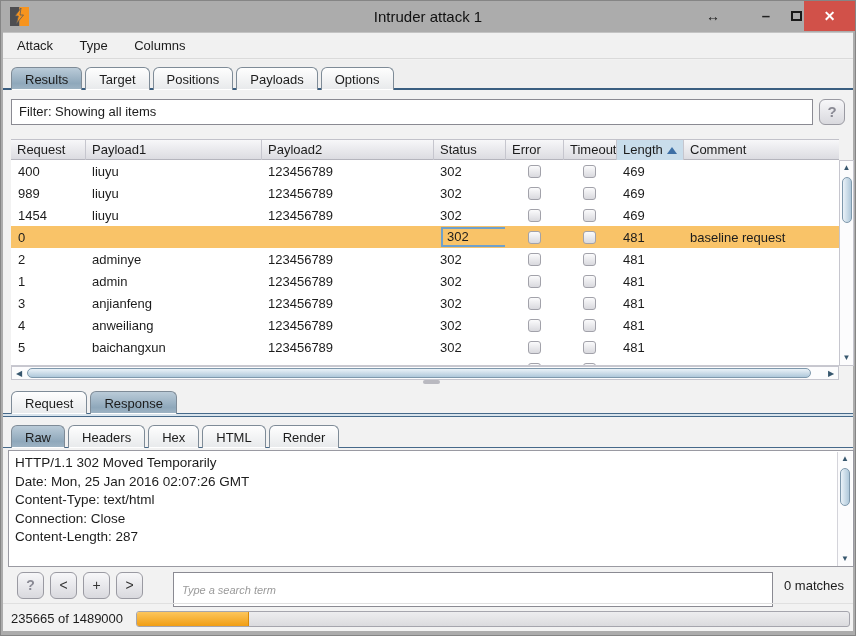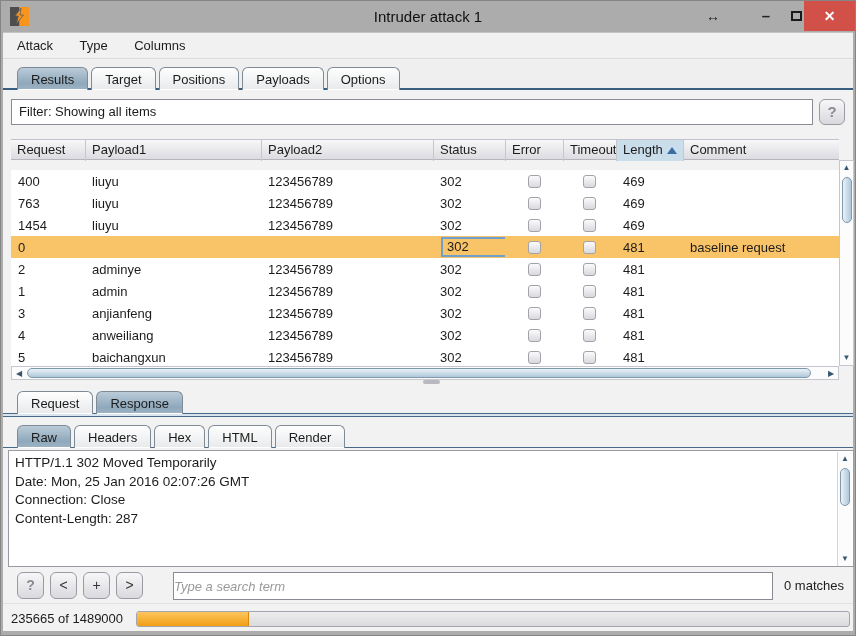--- a/index.html
+++ b/index.html
@@ -15,21 +15,21 @@
   .ctrl-pin{left:698px;width:28px;font-weight:bold;}
   .ctrl-min{left:752px;width:26px;font-weight:bold;font-size:15px;}
   .ctrl-max{left:782px;width:26px;}
   .ctrl-max .box{display:inline-block;width:11px;height:10px;border:2px solid #1A1A1A;vertical-align:middle;margin-top:-3px;background:transparent;}
   .ctrl-close{right:0;width:51px;background:#D15149;color:#FFF;font-weight:bold;font-size:14px;}
   
   .body-area{position:absolute;left:2px;right:2px;top:31px;bottom:4px;background:#F2F2F2;border-top:1px solid #C4C4C4;}
   .menubar{position:absolute;left:0;top:0;width:100%;height:26px;background:#F1F1F1;border-bottom:1px solid #DADADA;}
   .menu-item{display:inline-block;padding:5px 8px 0 8px;font-size:13px;margin-left:6px;}
   
-  .tabstrip{position:absolute;left:0;width:100%;display:flex;align-items:flex-end;padding-left:14px;}
+  .tabstrip{position:absolute;left:0;width:100%;display:flex;align-items:flex-end;padding-left:8px;}
   .tabstrip .underline{position:absolute;left:0;right:0;bottom:0;height:2px;background:#3A5E80;}
   .tab{position:relative;z-index:2;padding:4px 13px 3px 13px;font-size:13px;border:1px solid #7E8B97;border-bottom:none;
     border-radius:6px 6px 0 0;background:linear-gradient(#FEFEFE,#E7E9EB);margin-right:3px;box-shadow:0 -1px 0 #FFF inset;}
   .tab.selected{background:linear-gradient(#BACBD8 0%,#8FA8BB 70%,#9FB4C4 100%);}
   .main-tabs{top:27px;height:30px;background:#EFEFEF;}
   .msg-tabs{top:355px;height:26px;}
   .msg-tabs .underline{height:1px;background:#46698A;}
   .msg-underline2{position:absolute;left:0;top:381px;width:100%;height:3px;background:#D9E4EC;border-bottom:1px solid #46698A;}
   .view-tabs{top:388px;height:27px;text-align:center;}
   .view-tabs .underline{height:1px;background:#46698A;}
@@ -40,21 +40,21 @@
     background:linear-gradient(#F7F7F9,#D9D9DE);color:#8A8A94;font-size:15px;font-weight:bold;text-align:center;line-height:24px;}
   
   .grid{display:grid;grid-template-columns:74px 176px 172px 72px 58px 53px 67px 1fr;align-items:center;}
   .thead{position:absolute;left:8px;top:106px;width:828px;height:21px;background:linear-gradient(#F7F7F9,#DCDCE1);
     border-top:1px solid #C2C2CA;border-bottom:1px solid #B5B5BD;font-size:13px;}
   .thead .hcell{height:21px;line-height:20px;padding-left:6px;border-left:1px solid #C6C6CE;position:relative;}
   .thead .hcell:first-child{border-left:none;}
   .thead .hcell.sorted{background:#C9DDEB;}
   .sort-arrow{position:absolute;right:6px;top:7px;width:0;height:0;border-left:5px solid transparent;
     border-right:5px solid transparent;border-bottom:7px solid #3D6FA5;}
-  .tbody{position:absolute;left:8px;top:137px;width:828px;height:206px;background:#bef264;overflow:hidden;border-bottom:1px solid #C8C8D0;}
+  .tbody{position:absolute;left:8px;top:127px;width:828px;height:206px;background:#bef264;overflow:hidden;border-bottom:1px solid #C8C8D0;}
   .trow{height:22px;font-size:13px;background:#FFF;}
   .trow.selected{background:#F9C368;}
   .tcell{padding-left:7px;white-space:nowrap;overflow:hidden;}
   .tcell.center{display:flex;justify-content:center;padding-left:0;}
   .checkbox{width:13px;height:13px;border:1px solid #A2A2AA;border-radius:3px;background:linear-gradient(#FBFBFC,#D9D9DE);}
   .focus-cell{display:inline-block;width:66px;border:2px solid #6FA1CC;padding:0 4px;margin-left:1px;height:20px;line-height:16px;}
   
   .vscroll{position:absolute;width:15px;background:#FCFCFD;border:1px solid #C6C6CE;}
   .vscroll.table-scroll{left:836px;top:127px;height:206px;}
   .vscroll.resp-scroll{right:1px;top:1px;height:114px;border:none;border-left:1px solid #D4D4DA;}
@@ -68,22 +68,22 @@
     background:linear-gradient(#EAF2F8,#AFC8DA);}
   .splitter{position:absolute;left:420px;top:347px;width:17px;height:4px;background:#B9B9C0;border-radius:2px;}
   
   .response-box{position:absolute;left:5px;top:417px;width:846px;height:117px;background:#FFF;border:1px solid #9A9AA2;}
   .response-text{position:absolute;left:6px;top:3px;right:20px;font-size:13.5px;line-height:18.5px;white-space:pre;}
   
   .search-row{position:absolute;left:0;top:535px;width:100%;height:35px;}
   .sbtn{position:absolute;top:4px;width:27px;height:27px;border:1px solid #9A9AA2;border-radius:6px;
     background:linear-gradient(#F7F7F9,#D9D9DE);text-align:center;line-height:25px;font-size:14px;color:#333;}
   .sbtn.help{color:#8A8A94;font-weight:bold;}
-  .search-input{position:absolute;left:170px;top:4px;width:600px;height:28px;border:1px solid #8A8A92;
-    font-size:13px;padding:0 0;font-family:"Liberation Sans",sans-serif;color:#222;}
+  .search-input{position:absolute;left:170px;top:4px;width:600px;height:35px;border:1px solid #8A8A92;
+    font-size:11px;padding:0 8px;font-family:"Liberation Sans",sans-serif;color:#222;}
   .search-input::placeholder{font-style:italic;color:#9A9A9A;}
   .matches{position:absolute;right:9px;top:4px;height:27px;line-height:27px;font-size:13px;}
   
   .statusbar{position:absolute;left:0;top:570px;width:100%;height:29px;border-top:1px solid #E0E0E0;}
   .progress-text{position:absolute;left:8px;top:0;height:29px;line-height:29px;font-size:13px;}
   .progress-track{position:absolute;left:133px;top:7px;width:714px;height:16px;border:1px solid #A5A5AD;border-radius:3px;
     background:linear-gradient(#EDEDEF,#DBDBDE);overflow:hidden;}
   .progress-fill{height:100%;background:linear-gradient(#FCC65D,#F19E14);border-right:1px solid #D98A08;}
 </style>
 </head>
@@ -144,21 +144,21 @@
         <div class="tcell center">
             <span class="checkbox"></span>
           </div>
         <div class="tcell center">
             <span class="checkbox"></span>
           </div>
         <div class="tcell">469</div>
         <div class="tcell"></div>
       </div>
         <div class="trow grid">
-        <div class="tcell">763</div>
+        <div class="tcell">989</div>
         <div class="tcell">liuyu</div>
         <div class="tcell">123456789</div>
         <div class="tcell">302</div>
         <div class="tcell center">
             <span class="checkbox"></span>
           </div>
         <div class="tcell center">
             <span class="checkbox"></span>
           </div>
         <div class="tcell">469</div>
@@ -302,21 +302,21 @@
     <div class="tabstrip view-tabs">
       <div class="underline"></div>
       <div class="tab selected">Raw</div>
       <div class="tab">Headers</div>
       <div class="tab">Hex</div>
       <div class="tab">HTML</div>
       <div class="tab">Render</div>
     </div>
 
     <div class="response-box">
-      <div class="response-text" id="response-text"><div>HTTP/1.1 302 Moved Temporarily</div><div>Date: Mon, 25 Jan 2016 02:07:26 GMT</div><div>Connection: Close</div><div>Content-Length: 287</div></div>
+      <div class="response-text" id="response-text"><div>HTTP/1.1 302 Moved Temporarily</div><div>Date: Mon, 25 Jan 2016 02:07:26 GMT</div><div>Content-Type: text/html</div><div>Connection: Close</div><div>Content-Length: 287</div></div>
       <div class="vscroll resp-scroll">
         <div class="arrow-btn" style="top:0;">▲</div>
         <div class="vthumb" style="top:16px;height:38px;"></div>
         <div class="arrow-btn" style="bottom:0;">▼</div>
       </div>
     </div>
 
     <div class="search-row">
       <div class="sbtn help" style="left:14px;">?</div>
       <div class="sbtn" style="left:47px;">&lt;</div>

